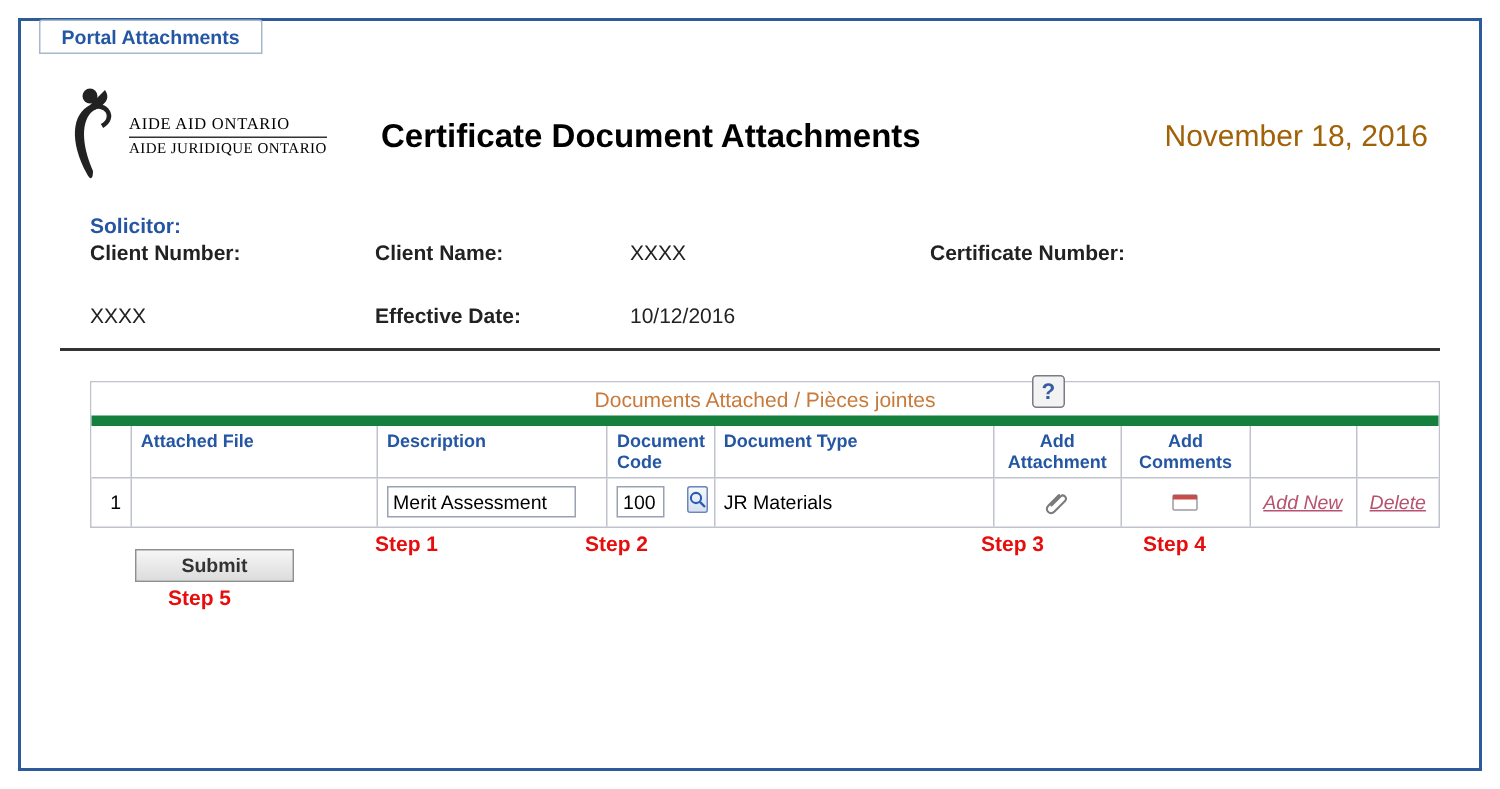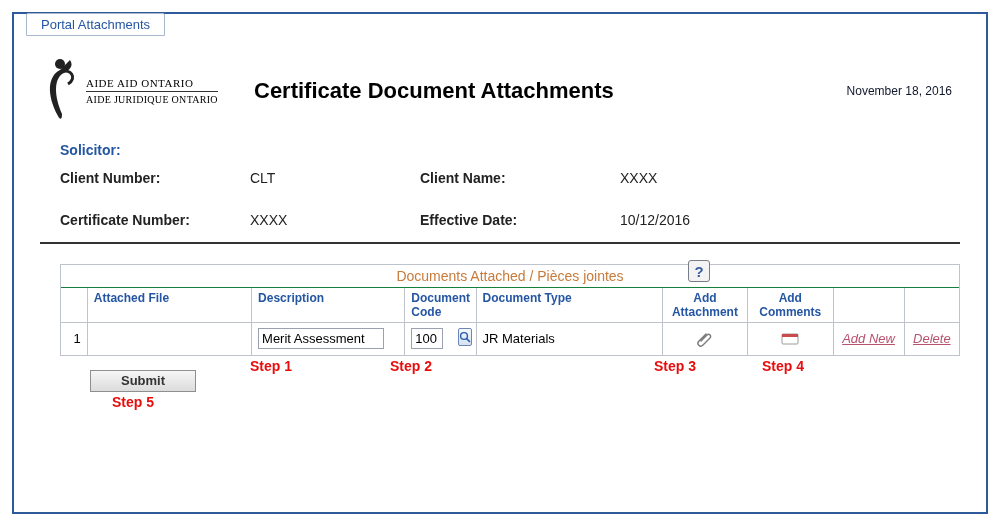--- a/index.html
+++ b/index.html
@@ -19,21 +19,21 @@
   }
   .tab {
     position: absolute;
     top: -1px;
     left: 12px;
     background: #fff;
     border: 1px solid #a7b8cc;
     border-top: 1px solid #a7b8cc;
     padding: 3px 14px;
     font-size: 13px;
-    font-weight: normal;
+    font-weight: bold;
     color: #2556a3;
     border-radius: 2px 2px 0 0;
   }
   .content { padding-top: 34px; }
   .header-row {
     display: flex;
     align-items: center;
     gap: 24px;
     padding: 8px 18px 10px 10px;
   }
@@ -50,29 +50,29 @@
     font-family: "Times New Roman", serif;
     letter-spacing: 0.3px;
     white-space: nowrap;
   }
   .page-title {
     font-size: 22px;
     font-weight: bold;
     flex: 1;
   }
   .header-date {
-    font-size: 12px;
-    color: #0f172a;
+    font-size: 20px;
+    color: #a16207;
   }
   .info-block { padding: 6px 30px 0 30px; }
   .solicitor-label {
     color: #2556a3;
     font-weight: bold;
     font-size: 14px;
-    margin-bottom: 12px;
+    margin-bottom: 2px;
   }
   .info-grid {
     display: grid;
     grid-template-columns: 190px 170px 200px 170px;
     row-gap: 26px;
     font-size: 14px;
     color: #222;
     margin-bottom: 14px;
   }
   .info-grid .lbl { font-weight: bold; }
@@ -111,21 +111,21 @@
   }
   .table-wrap {
     border: 1px solid #bfc3cc;
     margin: 6px 10px 0 30px;
   }
   .table-caption {
     text-align: center;
     color: #c87a3a;
     font-size: 14px;
     padding: 3px 0;
-    border-bottom: 1px solid #15803d;
+    border-bottom: 7px solid #15803d;
     background: #fff;
   }
   table.doc-table {
     width: 100%;
     border-collapse: collapse;
     table-layout: fixed;
   }
   .doc-table th {
     font-size: 12px;
     color: #2556a3;
@@ -234,21 +234,20 @@
         </div>
       </div>
       <div class="page-title">Certificate Document Attachments</div>
       <div class="header-date">November 18, 2016</div>
     </div>
 
     <div class="info-block">
       <div class="solicitor-label">Solicitor:</div>
       <div class="info-grid">
         <div class="lbl">Client Number:</div>
-        <div>CLT</div>
         <div class="lbl">Client Name:</div>
         <div>XXXX</div>
         <div class="lbl">Certificate Number:</div>
         <div>XXXX</div>
         <div class="lbl">Effective Date:</div>
         <div>10/12/2016</div>
       </div>
     </div>
 
     <hr class="hr">

